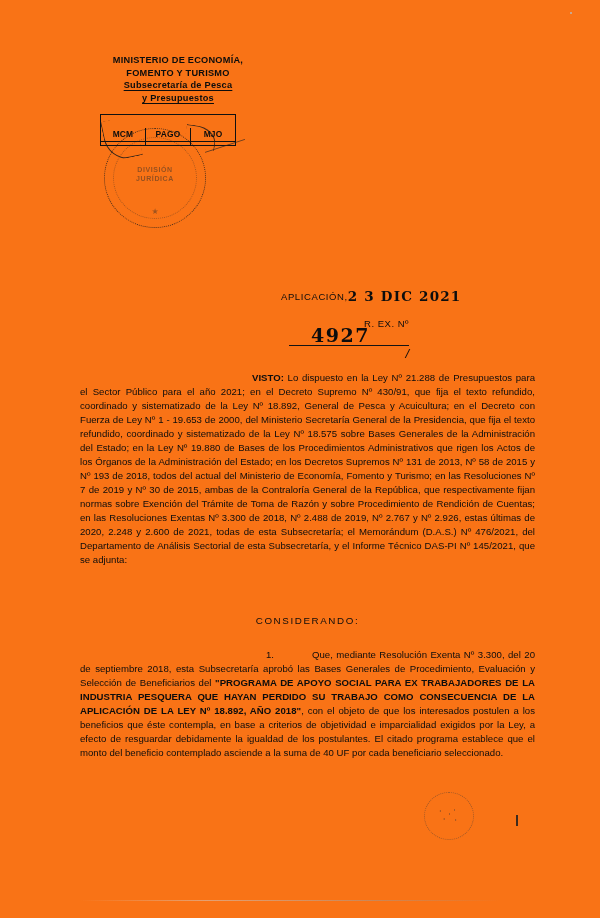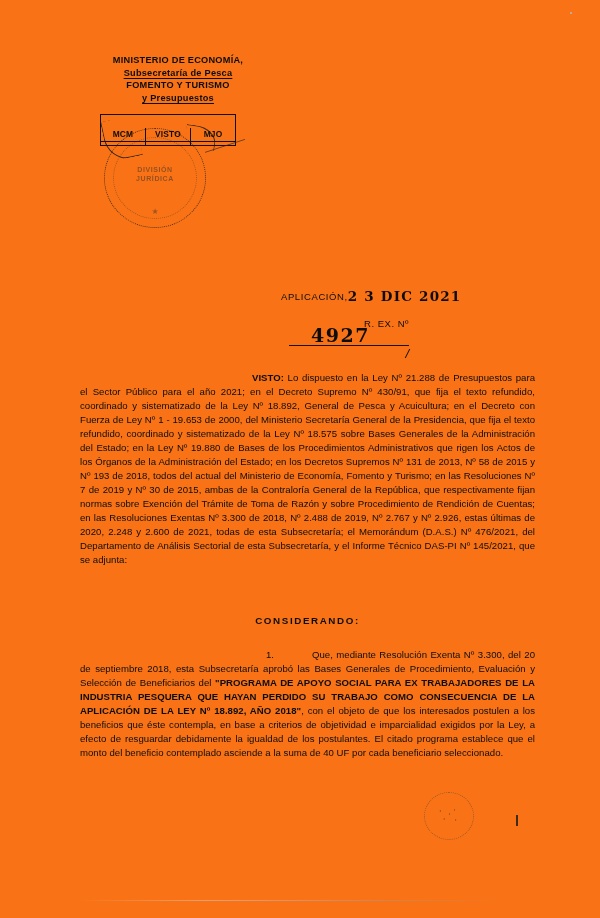--- a/index.html
+++ b/index.html
@@ -233,21 +233,21 @@
   #visto-block { top: 371px; }
   .lead-indent { display: inline-block; width: 172px; }
   .lead-indent-sm { display: inline-block; width: 186px; }
 
   .section-heading {
     position: absolute;
     left: 80px;
     width: 455px;
     text-align: center;
     font-size: 9.8px;
-    font-weight: bold;
+    font-weight: normal;
     letter-spacing: 1.6px;
   }
   #considerando-heading { top: 615px; }
   #considerando-block { top: 648px; }
 
   .num-marker {
     display: inline-block;
     width: 46px;
   }
 
@@ -307,29 +307,29 @@
 </style>
 </head>
 <body>
 
 <div class="page">
 
   <div class="corner-speck"></div>
 
   <div class="letterhead">
     <div class="lh-line">MINISTERIO DE ECONOMÍA,</div>
+    <div class="lh-line">FOMENTO Y TURISMO</div>
     <div class="lh-line underlined">Subsecretaría de Pesca</div>
-    <div class="lh-line">FOMENTO Y TURISMO</div>
     <div class="lh-line underlined">y Presupuestos</div>
   </div>
 
   <div class="routing-table">
     <div class="routing-row top">
       <div class="routing-cell">MCM</div>
-      <div class="routing-cell">VISTO</div>
+      <div class="routing-cell">PAGO</div>
       <div class="routing-cell">MJO</div>
     </div>
     <div class="routing-row">
       <div class="routing-cell"></div>
       <div class="routing-cell"></div>
       <div class="routing-cell"></div>
     </div>
   </div>
 
   <div class="ink scrawl-1"></div>

